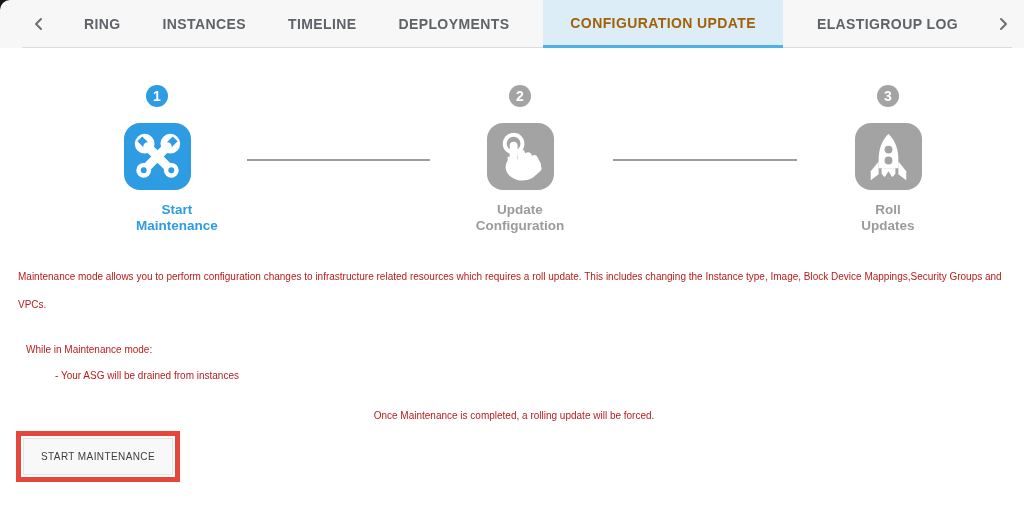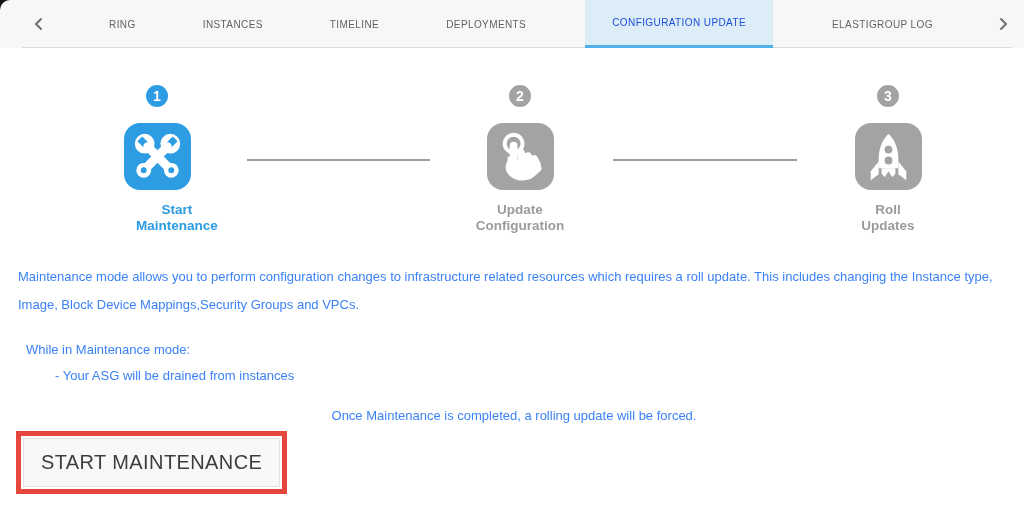--- a/index.html
+++ b/index.html
@@ -14,25 +14,25 @@
 
   
   .tabbar{
     position:relative;z-index:1;height:48px;background:#f7f7f7;
     display:flex;align-items:stretch;justify-content:space-between;
     padding:0 10px 0 28px;border-top-left-radius:10px;
   }
   .tabbar::after{content:'';position:absolute;left:22px;right:12px;bottom:0;height:1px;background:#dcdcdc;}
   .tab{
     display:flex;align-items:center;padding:0 8px;
-    font-size:10px;font-weight:normal;letter-spacing:.4px;color:#5f6368;
+    font-size:14px;font-weight:bold;letter-spacing:.4px;color:#5f6368;
     white-space:nowrap;cursor:pointer;text-align:right;
   }
   .tab.active{
-    background:#ddedf8;color:#1d4ed8;padding:0 27px;
+    background:#ddedf8;color:#a16207;padding:0 27px;
     border-bottom:3px solid #4db1e8;position:relative;z-index:2;box-sizing:border-box;
   }
   .tab-scroll{display:flex;align-items:center;padding:0 4px;cursor:pointer;}
 
   
   .steps{position:relative;height:168px;margin-top:27px;}
   .step{position:absolute;top:0;width:160px;display:flex;flex-direction:column;align-items:center;}
   .step-1{left:77px;}
   .step-2{left:440px;}
   .step-3{left:808px;}
@@ -45,34 +45,34 @@
   .step-label{margin-top:12px;text-align:center;font-size:13.5px;font-weight:bold;line-height:16px;}
   .step.active .num,.step.active .icon-box{background:#2d9ce3;}
   .step.active .step-label{color:#2d9ce3;margin-left:40px;}
   .step.pending .num,.step.pending .icon-box{background:#a3a3a3;}
   .step.pending .step-label{color:#9b9b9b;}
   .connector{position:absolute;top:84px;height:2px;background:#9e9e9e;}
   .connector-1{left:247px;width:183px;}
   .connector-2{left:613px;width:184px;}
 
   
-  .content{padding:0 14px 0 18px;color:#3b82f6;font-size:13px;}
+  .content{padding:0 14px 0 18px;color:#b91c1c;font-size:10px;}
   .desc{margin:20px 0 0;line-height:28px;}
   .while-heading{margin:18px 8px 0;line-height:26px;}
   .bullet{line-height:26px;padding-left:37px;}
   .completion{margin:14px 1px 0;line-height:26px;text-align:center;}
 
   
   .redbox{
     display:inline-block;margin:2px 0 0 16px;
     border:5px solid #e5473c;padding:2px;background:#fff;
   }
   .start-btn{
     display:block;background:#f8f8f8;border:1px solid #e3e3e3;
-    padding:12px 17px;font-size:20px;letter-spacing:.4px;color:#3d3d3d;
+    padding:12px 17px;font-size:10px;letter-spacing:.4px;color:#3d3d3d;
     font-family:"Liberation Sans","DejaVu Sans",sans-serif;cursor:pointer;
   }
 </style>
 </head>
 <body>
 
 
 
 <div class="corner-dark"></div>
 

